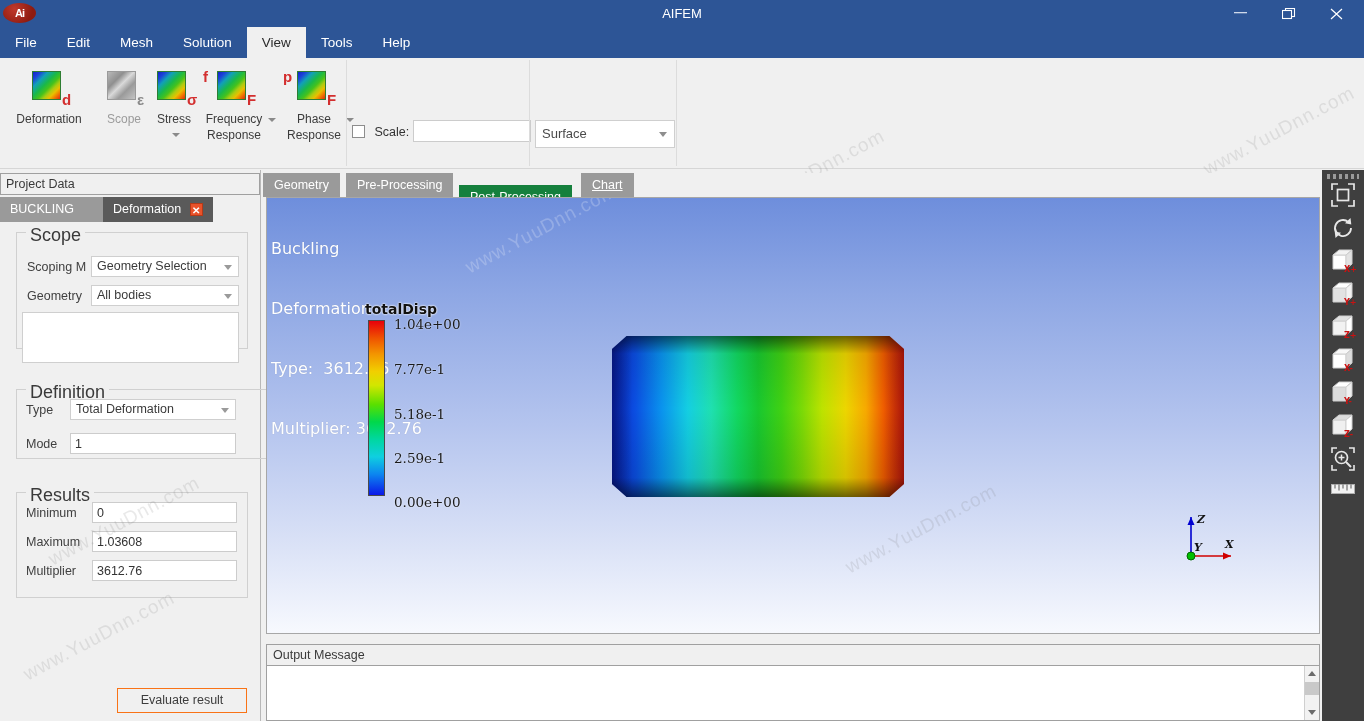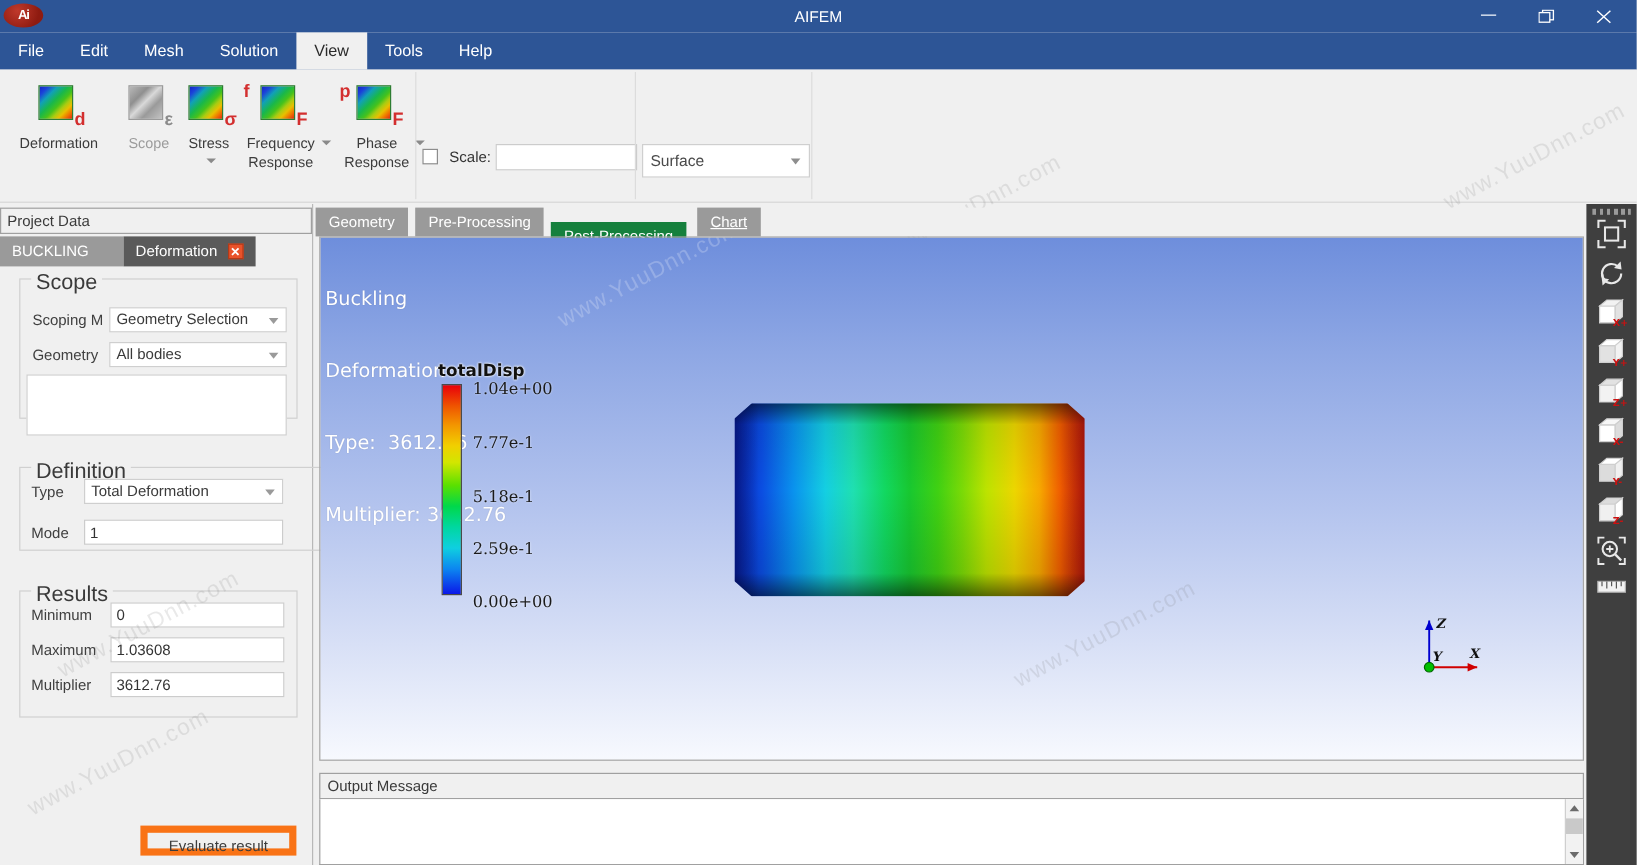--- a/index.html
+++ b/index.html
@@ -178,21 +178,21 @@
     position: absolute; right: 6px; top: 8px;
     width: 0; height: 0;
     border-left: 4px solid transparent; border-right: 4px solid transparent;
     border-top: 5px solid #9a9a9a;
   }
   .whitebox {
     position: absolute; background: #ffffff; border: 1px solid #cfcfcf;
   }
   #evaluate-btn {
     position: absolute; left: 117px; top: 688px; width: 130px; height: 25px;
-    background: #f0f0f0; border: 6px solid #f97316;
+    background: #f0f0f0; border: 1px solid #f97316;
     font-size: 12.5px; color: #3c3c3c; text-align: center; line-height: 23px;
     cursor: default; font-family: "Liberation Sans", sans-serif;
   }
 
   
   .view-tabs {
     position: absolute; left: 263px; top: 173px; width: 1059px; height: 24px;
     background: #f0f0f0;
   }
   .vtab {

